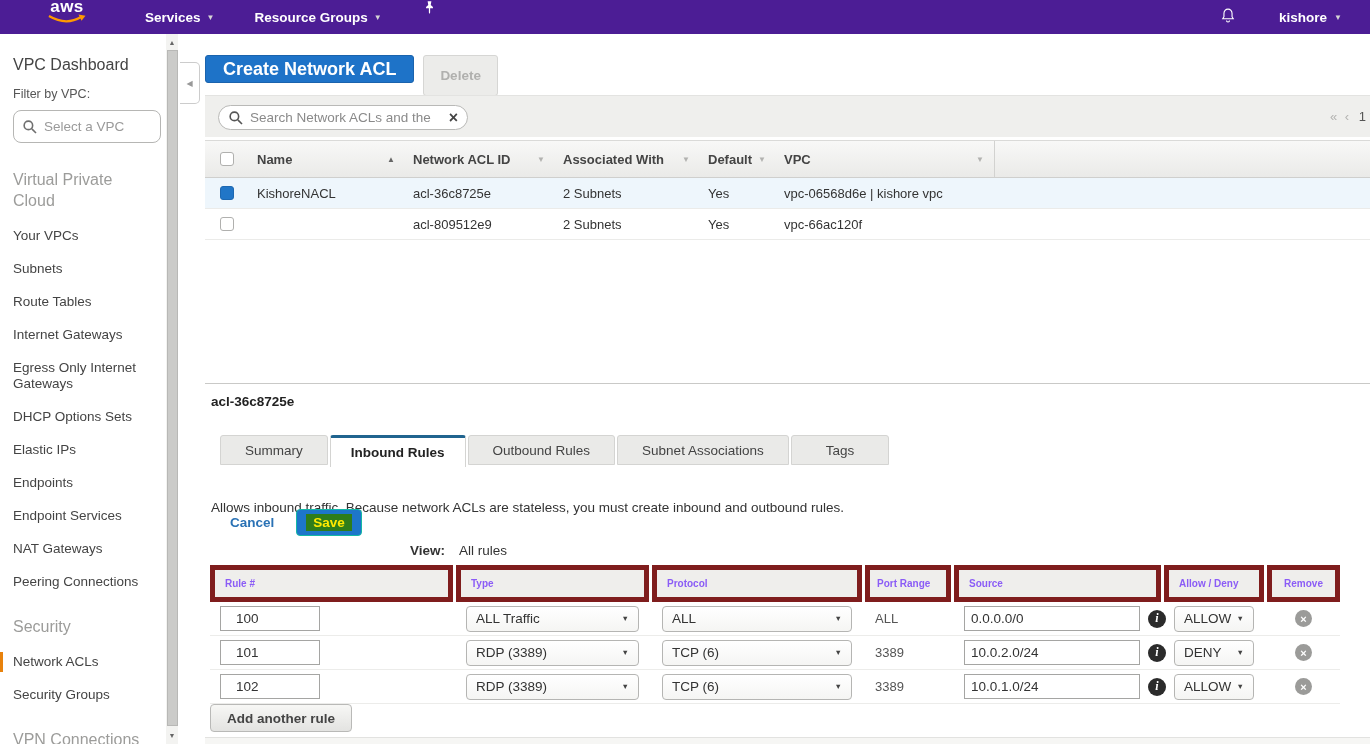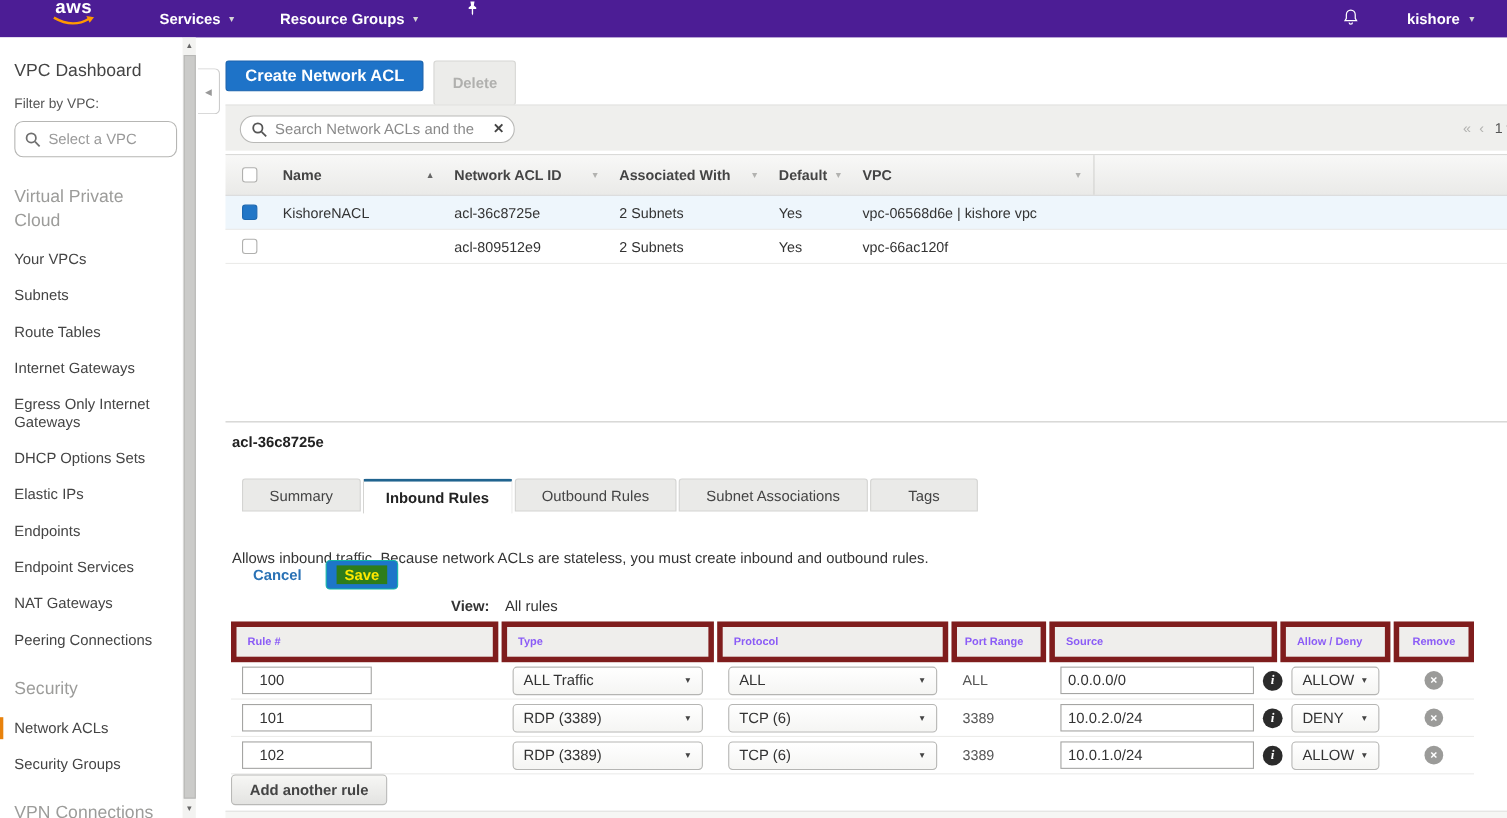--- a/index.html
+++ b/index.html
@@ -39,21 +39,21 @@
   .sb-scroll-up { top:2px; } .sb-scroll-down { bottom:2px; }
   .sb-thumb { position:absolute; top:16px; left:0.5px; width:11px; height:676px; background:#cbcbc9;
     border:1px solid #b8b8b6; }
   .collapse-tab { position:absolute; top:62px; left:180px; width:20px; height:42px; background:#fff;
     border:1px solid #ccc; border-left:none; border-radius:0 5px 5px 0; display:flex;
     align-items:center; justify-content:center; font-size:8px; color:#999; cursor:pointer; }
 
   
   .btn-row { position:absolute; top:55px; left:205px; display:flex; gap:9px; }
   .btn-primary { height:28px; padding:0 17px; background:#1e73c8; border:1px solid #1a63ad; border-radius:3px;
-    color:#fff; font-weight:bold; font-size:15px; font-family:"Liberation Sans",sans-serif; cursor:pointer; }
+    color:#fff; font-weight:bold; font-size:18px; font-family:"Liberation Sans",sans-serif; cursor:pointer; }
   .btn-disabled { height:41px; padding:0 16px; background:#ececea; border:1px solid #d6d6d4; border-radius:3px;
     color:#b0b0ae; font-weight:bold; font-size:13.5px; font-family:"Liberation Sans",sans-serif; }
 
   
   .graybar { position:absolute; top:95px; left:205px; right:0; height:42px; background:#efefed;
     border-top:1px solid #e3e3e1; }
   .search-pill { position:absolute; left:13px; top:9px; width:250px; height:25px; background:#fff;
     border:1px solid #b9b9b7; border-radius:13px; display:flex; align-items:center; gap:6px; padding:0 9px; }
   .search-text { flex:1; color:#8a8a8a; font-size:13.5px; white-space:nowrap; overflow:hidden; }
   .search-x { font-size:16px; font-weight:bold; color:#444; line-height:14px; cursor:pointer; }
@@ -102,21 +102,21 @@
   .r-hc { background:#efeeec; border:5px solid #7f1d1d; height:37px; display:flex; align-items:center;
     padding:0 10px; font-weight:bold; color:#8b5cf6; font-size:10px; }
   .w-rule { width:243px; } .w-type { width:193px; } .w-proto { width:210px; }
   .w-port { width:86px; padding-left:7px; padding-right:4px; } .w-src { width:207px; }
   .w-allow { width:100px; } .w-remove { width:73px; justify-content:center; padding:0 4px; }
   .r-row { display:flex; gap:3px; height:34px; align-items:center; border-bottom:1px solid #ececea; }
   .r-cell { display:flex; align-items:center; padding:0 10px; height:100%; }
   .r-cell.w-remove { justify-content:center; }
   .txt { border:1px solid #a5a5a3; height:25px; padding:0 6px; font-size:13.5px; color:#333;
     font-family:"Liberation Sans",sans-serif; background:#fff; }
-  .txt-rule { width:118px;padding-left:15px; } .txt-src { width:176px; }
+  .txt-rule { width:100px;padding-left:15px; } .txt-src { width:176px; }
   .sel-box { display:flex; justify-content:space-between; align-items:center; border:1px solid #b5b5b3;
     border-radius:4px; background:linear-gradient(#fff,#f5f5f3); height:26px; padding:0 9px;
     font-size:13.5px; color:#333; cursor:pointer; }
   .sel-type { width:178px; } .sel-proto { width:198px; } .sel-allow { width:88px; }
   .sel-caret { font-size:7.5px; color:#444; }
   .port-val { color:#555; }
   .info-icon { width:18px; height:18px; border-radius:50%; background:#2b2b2b; color:#fff;
     font:bold italic 12px "Liberation Serif",serif; display:flex; align-items:center; justify-content:center;
     margin-left:8px; flex:none; }
   .rm-icon { width:17px; height:17px; border-radius:50%; background:#9b9b99; color:#fff; font-size:11px;

